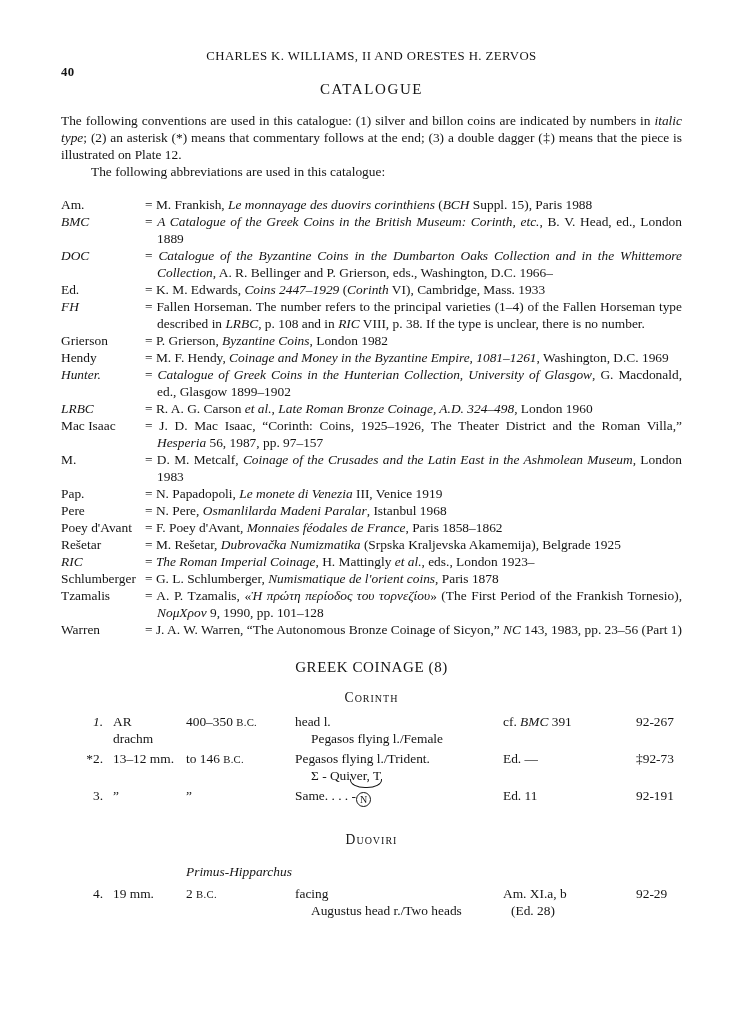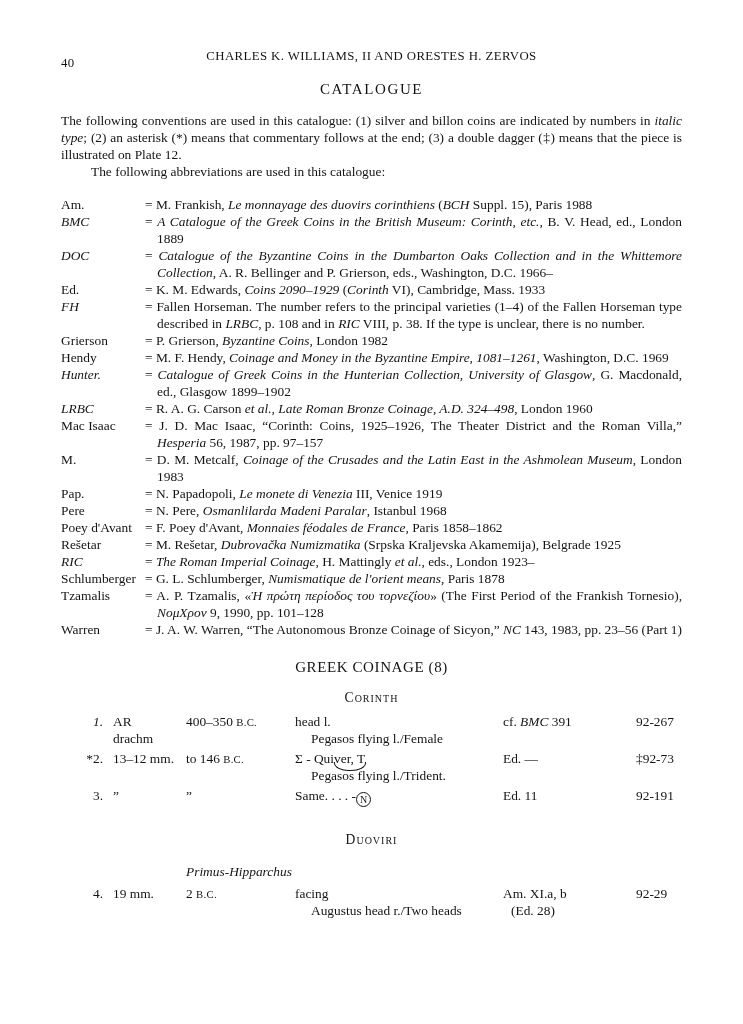--- a/index.html
+++ b/index.html
@@ -5,21 +5,21 @@
   html,body{margin:0;padding:0;background:#ffffff;}
   .page{
     width:743px;height:1024px;box-sizing:border-box;
     background:#ffffff;color:#141414;
     font-family:"Liberation Serif","DejaVu Serif",serif;
     font-size:13.4px;line-height:17px;
     padding:48px 61px 30px 61px;
     position:relative;overflow:hidden;
   }
   .running-head{position:relative;text-align:center;font-size:12.8px;letter-spacing:0.4px;margin:0 0 16px 0;}
-  .page-num{position:absolute;left:0;top:7px;}
+  .page-num{position:absolute;left:0;top:16px;font-weight:bold;}
   .cat-title{text-align:center;font-size:15px;font-weight:normal;letter-spacing:1.6px;margin:16px 0 14px 0;}
   .intro{margin:0;text-align:justify;}
   .intro.indent{text-indent:30px;text-align:left;}
   .abbrev-list{margin-top:16px;}
   .abbrev-row{display:flex;}
   .abbrev-term{flex:0 0 84px;white-space:nowrap;}
   .abbrev-def{flex:1;padding-left:12px;text-indent:-12px;text-align:justify;}
   .it,.seg-i{font-style:italic;}
   .seg-sc{font-size:0.8em;letter-spacing:0.3px;}
   .seg-circle{display:inline-block;width:13px;height:13px;line-height:13px;border:1px solid #141414;border-radius:50%;text-align:center;font-size:10px;vertical-align:-3px;text-indent:0;}
@@ -61,21 +61,21 @@
     <span class="abbrev-def"><span>= </span><span class="seg-i">A Catalogue of the Greek Coins in the British Museum: Corinth, etc.</span><span>, B. V. Head, ed., London 1889</span></span>
   </div>
 
   <div class="abbrev-row">
     <span class="abbrev-term it">DOC</span>
     <span class="abbrev-def"><span>= </span><span class="seg-i">Catalogue of the Byzantine Coins in the Dumbarton Oaks Collection and in the Whittemore Collection</span><span>, A. R. Bellinger and P. Grierson, eds., Washington, D.C. 1966–</span></span>
   </div>
 
   <div class="abbrev-row">
     <span class="abbrev-term">Ed.</span>
-    <span class="abbrev-def"><span>= K. M. Edwards, </span><span class="seg-i">Coins 2090–1929</span><span> (</span><span class="seg-i">Corinth</span><span> VI), Cambridge, Mass. 1933</span></span>
+    <span class="abbrev-def"><span>= K. M. Edwards, </span><span class="seg-i">Coins 2447–1929</span><span> (</span><span class="seg-i">Corinth</span><span> VI), Cambridge, Mass. 1933</span></span>
   </div>
 
   <div class="abbrev-row">
     <span class="abbrev-term it">FH</span>
     <span class="abbrev-def"><span>= Fallen Horseman.  The number refers to the principal varieties (1–4) of the Fallen Horseman type described in </span><span class="seg-i">LRBC</span><span>, p. 108 and in </span><span class="seg-i">RIC</span><span> VIII, p. 38.  If the type is unclear, there is no number.</span></span>
   </div>
 
   <div class="abbrev-row">
     <span class="abbrev-term">Grierson</span>
     <span class="abbrev-def"><span>= P. Grierson, </span><span class="seg-i">Byzantine Coins</span><span>, London 1982</span></span>
@@ -126,21 +126,21 @@
     <span class="abbrev-def"><span>= M. Rešetar, </span><span class="seg-i">Dubrovačka Numizmatika</span><span> (Srpska Kraljevska Akamemija), Belgrade 1925</span></span>
   </div>
 
   <div class="abbrev-row">
     <span class="abbrev-term it">RIC</span>
     <span class="abbrev-def"><span>= </span><span class="seg-i">The Roman Imperial Coinage</span><span>, H. Mattingly </span><span class="seg-i">et al.</span><span>, eds., London 1923–</span></span>
   </div>
 
   <div class="abbrev-row">
     <span class="abbrev-term">Schlumberger</span>
-    <span class="abbrev-def"><span>= G. L. Schlumberger, </span><span class="seg-i">Numismatique de l'orient means</span><span>, Paris 1878</span></span>
+    <span class="abbrev-def"><span>= G. L. Schlumberger, </span><span class="seg-i">Numismatique de l'orient coins</span><span>, Paris 1878</span></span>
   </div>
 
   <div class="abbrev-row">
     <span class="abbrev-term">Tzamalis</span>
     <span class="abbrev-def"><span>= A. P. Tzamalis, «</span><span class="seg-i">Ἡ πρώτη περίοδος του τορνεζίου</span><span>» (The First Period of the Frankish Tornesio), </span><span class="seg-i">ΝομΧρον</span><span> 9, 1990, pp. 101–128</span></span>
   </div>
 
   <div class="abbrev-row">
     <span class="abbrev-term">Warren</span>
     <span class="abbrev-def"><span>= J. A. W. Warren, “The Autonomous Bronze Coinage of Sicyon,” </span><span class="seg-i">NC</span><span> 143, 1983, pp. 23–56 (Part 1)</span></span>
@@ -174,22 +174,22 @@
 
   <div class="entry-row">
     <span class="c-no"><span>*2.</span></span>
     <span class="c-size">
           <div class="line"><span>13–12 mm.</span></div>
         </span>
     <span class="c-date">
           <div class="line"><span>to 146 </span><span class="seg-sc">B.C.</span></div>
         </span>
     <span class="c-desc">
+          <div class="line"><span>Pegasos flying l./Trident.</span></div>
           <div class="line"><span>Σ - Quiver, T</span><span class="seg-arc"></span></div>
-          <div class="line"><span>Pegasos flying l./Trident.</span></div>
         </span>
     <span class="c-ref">
           <div class="line"><span>Ed. —</span></div>
         </span>
     <span class="c-inv">
           <div class="line"><span>‡92-73</span></div>
         </span>
   </div>
 
   <div class="entry-row">

